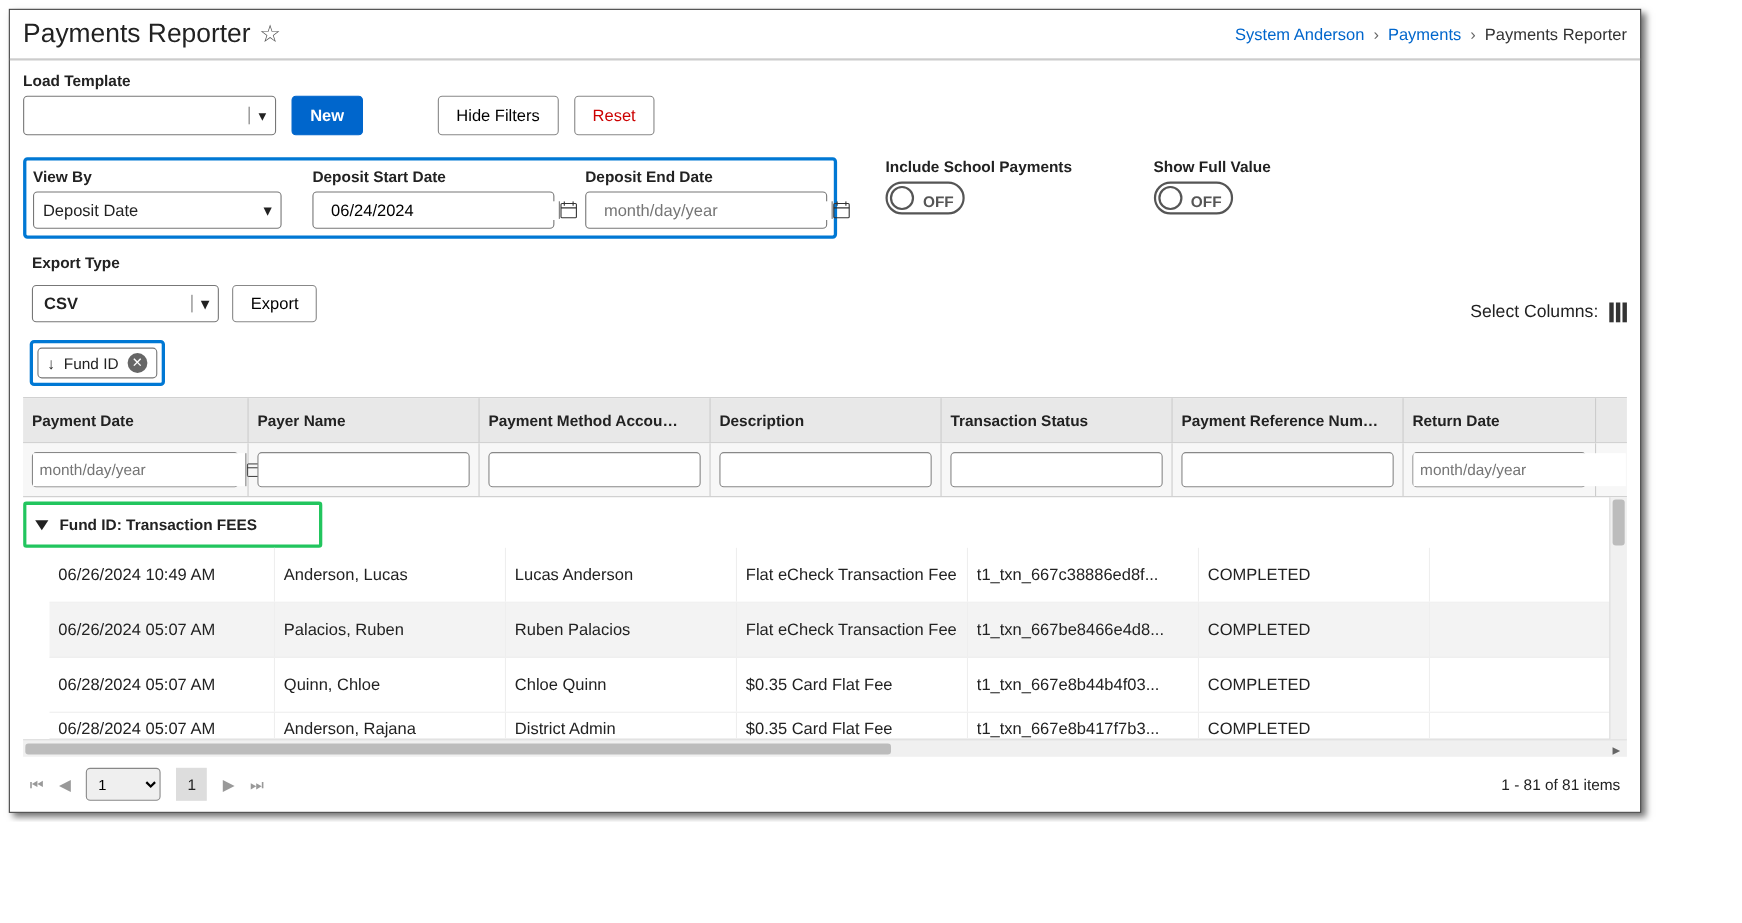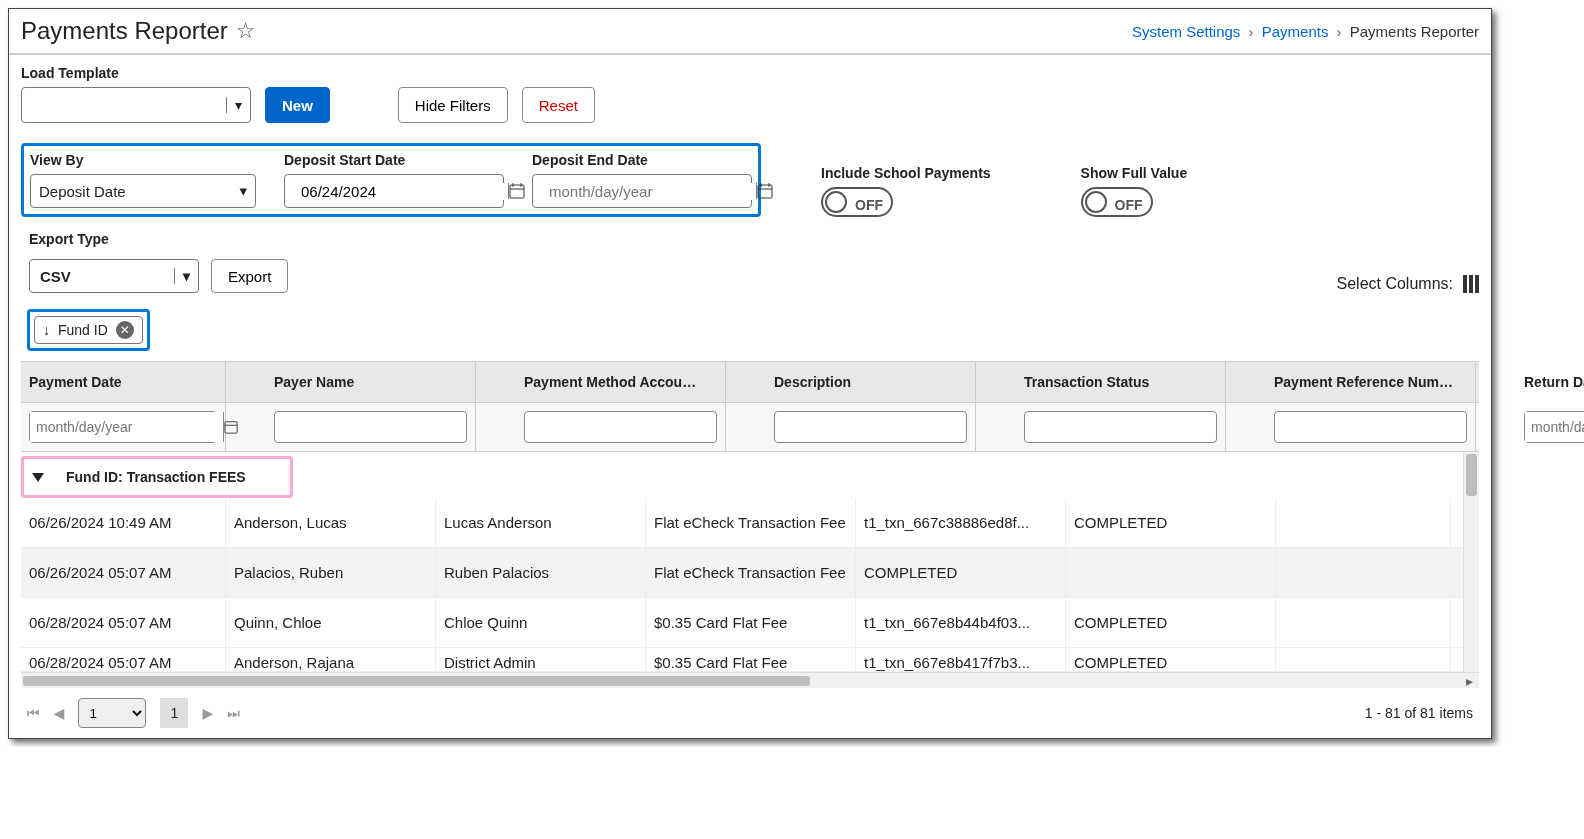--- a/index.html
+++ b/index.html
@@ -26,54 +26,54 @@
 .btn-primary { background:#0066cc; border-color:#0066cc; color:#fff; font-weight:bold; }
 .btn-danger-text { color:#c00; }
 
 .blue-box { border:3px solid #0078d4; border-radius:4px; padding:6px; display:flex; gap:28px; flex-wrap:wrap; }
 .filter-group { display:flex; flex-direction:column; }
 .input-like { height:34px; border:1px solid #777; border-radius:4px; padding:0 8px; background:#fff; display:flex; align-items:center; font-size:15px; }
 .date-input { width:220px; display:flex; }
 .date-input .txt { flex:1; border:none; outline:none; font-size:15px; padding:0 8px;}
 .date-input .cal { width:30px; border-left:1px solid #777; display:flex; align-items:center; justify-content:center; }
 
-.filters-row { display:flex; align-items:flex-end; gap:30px; padding:10px 12px; }
+.filters-row { display:flex; align-items:flex-start; gap:14px; padding:10px 12px; }
 .toggle { display:inline-flex; align-items:center; border:2px solid #555; border-radius:20px; height:30px; width:72px; position:relative; background:#fff;}
 .toggle .knob { width:22px; height:22px; border:2px solid #555; border-radius:50%; background:#fff; position:absolute; left:2px; top:2px;}
 .toggle .txt { position:absolute; right:8px; font-size:14px; color:#555; font-weight:bold; top:8px;}
 
 .export-row { display:flex; justify-content:space-between; align-items:flex-end; padding:4px 12px 10px 20px; }
 .export-left { display:flex; flex-direction:column; gap:6px;}
 .export-ctrls { display:flex; gap:12px; align-items:center;}
 .select-small { height:34px; width:170px; border:1px solid #777; border-radius:4px; display:flex; align-items:center;font-weight:bold;}
 .select-small .body{flex:1; padding:0 10px; font-size:15px;}
 .select-small .caret{width:24px; border-left:1px solid #777; display:flex;align-items:center;justify-content:center;}
 .right-cols { display:flex; align-items:center; gap:10px; font-size:16px;}
 .col-icon { display:inline-flex; gap:2px;}
 .col-icon span{ width:4px; height:18px; background:#333; }
 
 .chip-row { padding:6px 12px 10px 18px;}
 .chip-box { display:inline-block; border:3px solid #0078d4; border-radius:4px; padding:4px;}
 .chip { display:inline-flex; align-items:center; gap:8px; border:1px solid #777; border-radius:4px; padding:4px 8px; background:#fff;}
 .chip .x { width:18px; height:18px; border-radius:50%; background:#666; color:#fff; display:flex; align-items:center; justify-content:center; font-size:12px; cursor:pointer;}
 
 .grid { border-top:1px solid #ccc; margin:0 12px 0 12px; position:relative;}
-.grid-head, .grid-filter { display:grid; grid-template-columns: 205px 210px 210px 210px 210px 210px 175px; gap: 40px; }
+.grid-head, .grid-filter { display:grid; grid-template-columns: 205px 210px 210px 210px 210px 210px 175px; }
 .grid-head { background:#e8e8e8; border-bottom:1px solid #ccc;}
 .grid-head .cell { padding:12px 8px; font-weight:bold; border-right:1px solid #ccc;}
 .grid-filter { background:#f7f7f7; border-bottom:1px solid #ccc;}
 .grid-filter .cell { padding:8px; border-right:1px solid #ccc;}
 .filter-input { width:100%; height:32px; border:1px solid #888; border-radius:4px; padding:0 6px; font-size:14px;}
 .filter-date { display:flex; border:1px solid #888; border-radius:4px; height:32px;}
 .filter-date .txt{ flex:1; border:none; outline:none; padding:0 6px; font-size:14px;}
 .filter-date .cal{ width:26px; border-left:1px solid #888; display:flex; align-items:center; justify-content:center;}
 
-.group-head { border:3px solid #f9a8d4; border-radius:3px; margin:4px 0 0 0; padding:10px 8px; display:flex; align-items:center; gap:22px; font-weight:bold; width:272px;}
+.group-head { border:3px solid #22c55e; border-radius:3px; margin:4px 0 0 0; padding:10px 8px; display:flex; align-items:center; gap:10px; font-weight:bold; width:272px;}
 .tri-down { width:0; height:0; border-left:6px solid transparent; border-right:6px solid transparent; border-top:9px solid #222;}
-.grid-row { display:grid; grid-template-columns: 205px 210px 210px 210px 210px 210px 175px; border-bottom:1px solid #eee;}
+.grid-row { display:grid; grid-template-columns: 205px 210px 210px 210px 210px 210px 175px; border-bottom:1px solid #eee;margin-left:24px;}
 .grid-row .cell { padding:16px 8px; border-right:1px solid #eee; font-size:15px; word-break:break-word;}
 .grid-row.alt { background:#f3f3f3;}
 .grid-row.cut .cell { padding-top:6px; padding-bottom:0; white-space:nowrap; overflow:hidden;}
 
 .vscroll { position:absolute; right:0; top:0; bottom:0; width:16px; background:#f0f0f0; border-left:1px solid #ddd;}
 .vscroll .thumb{ position:absolute; left:2px; right:2px; top:2px; height:42px; background:#bcbcbc; border-radius:3px;}
 
 .hscroll { height:16px; background:#f0f0f0; margin:0 12px; display:flex; align-items:center; border-top:1px solid #ddd;}
 .hscroll .thumb { height:10px; width:54%; background:#bcbcbc; border-radius:3px; margin-left:2px;}
 .hscroll .arrow { margin-left:auto; padding:0 6px; color:#666;}
@@ -91,21 +91,21 @@
 <body>
 
 <div class="page">
 
   <div class="header">
     <div class="title-wrap">
       <span class="title">Payments Reporter</span>
       <span class="star">☆</span>
     </div>
     <div class="breadcrumb">
-      <a href="#">System Settings</a>
+      <a href="#">System Anderson</a>
       <span class="sep">›</span>
       <a href="#">Payments</a>
       <span class="sep">›</span>
       <span class="current">Payments Reporter</span>
     </div>
   </div>
 
   <div class="section">
     <span class="label">Load Template</span>
     <div class="row1">
@@ -256,20 +256,21 @@
               <div class="cell">Flat eCheck Transaction Fee</div>
               <div class="cell">t1_txn_667c38886ed8f...</div>
               <div class="cell">COMPLETED</div>
               <div class="cell"></div>
             </div>
             <div class="grid-row alt">
               <div class="cell">06/26/2024 05:07 AM</div>
               <div class="cell">Palacios, Ruben</div>
               <div class="cell">Ruben Palacios</div>
               <div class="cell">Flat eCheck Transaction Fee</div>
+              <div class="cell">t1_txn_667be8466e4d8...</div>
               <div class="cell">COMPLETED</div>
               <div class="cell"></div>
             </div>
             <div class="grid-row">
               <div class="cell">06/28/2024 05:07 AM</div>
               <div class="cell">Quinn, Chloe</div>
               <div class="cell">Chloe Quinn</div>
               <div class="cell">$0.35 Card Flat Fee</div>
               <div class="cell">t1_txn_667e8b44b4f03...</div>
               <div class="cell">COMPLETED</div>

